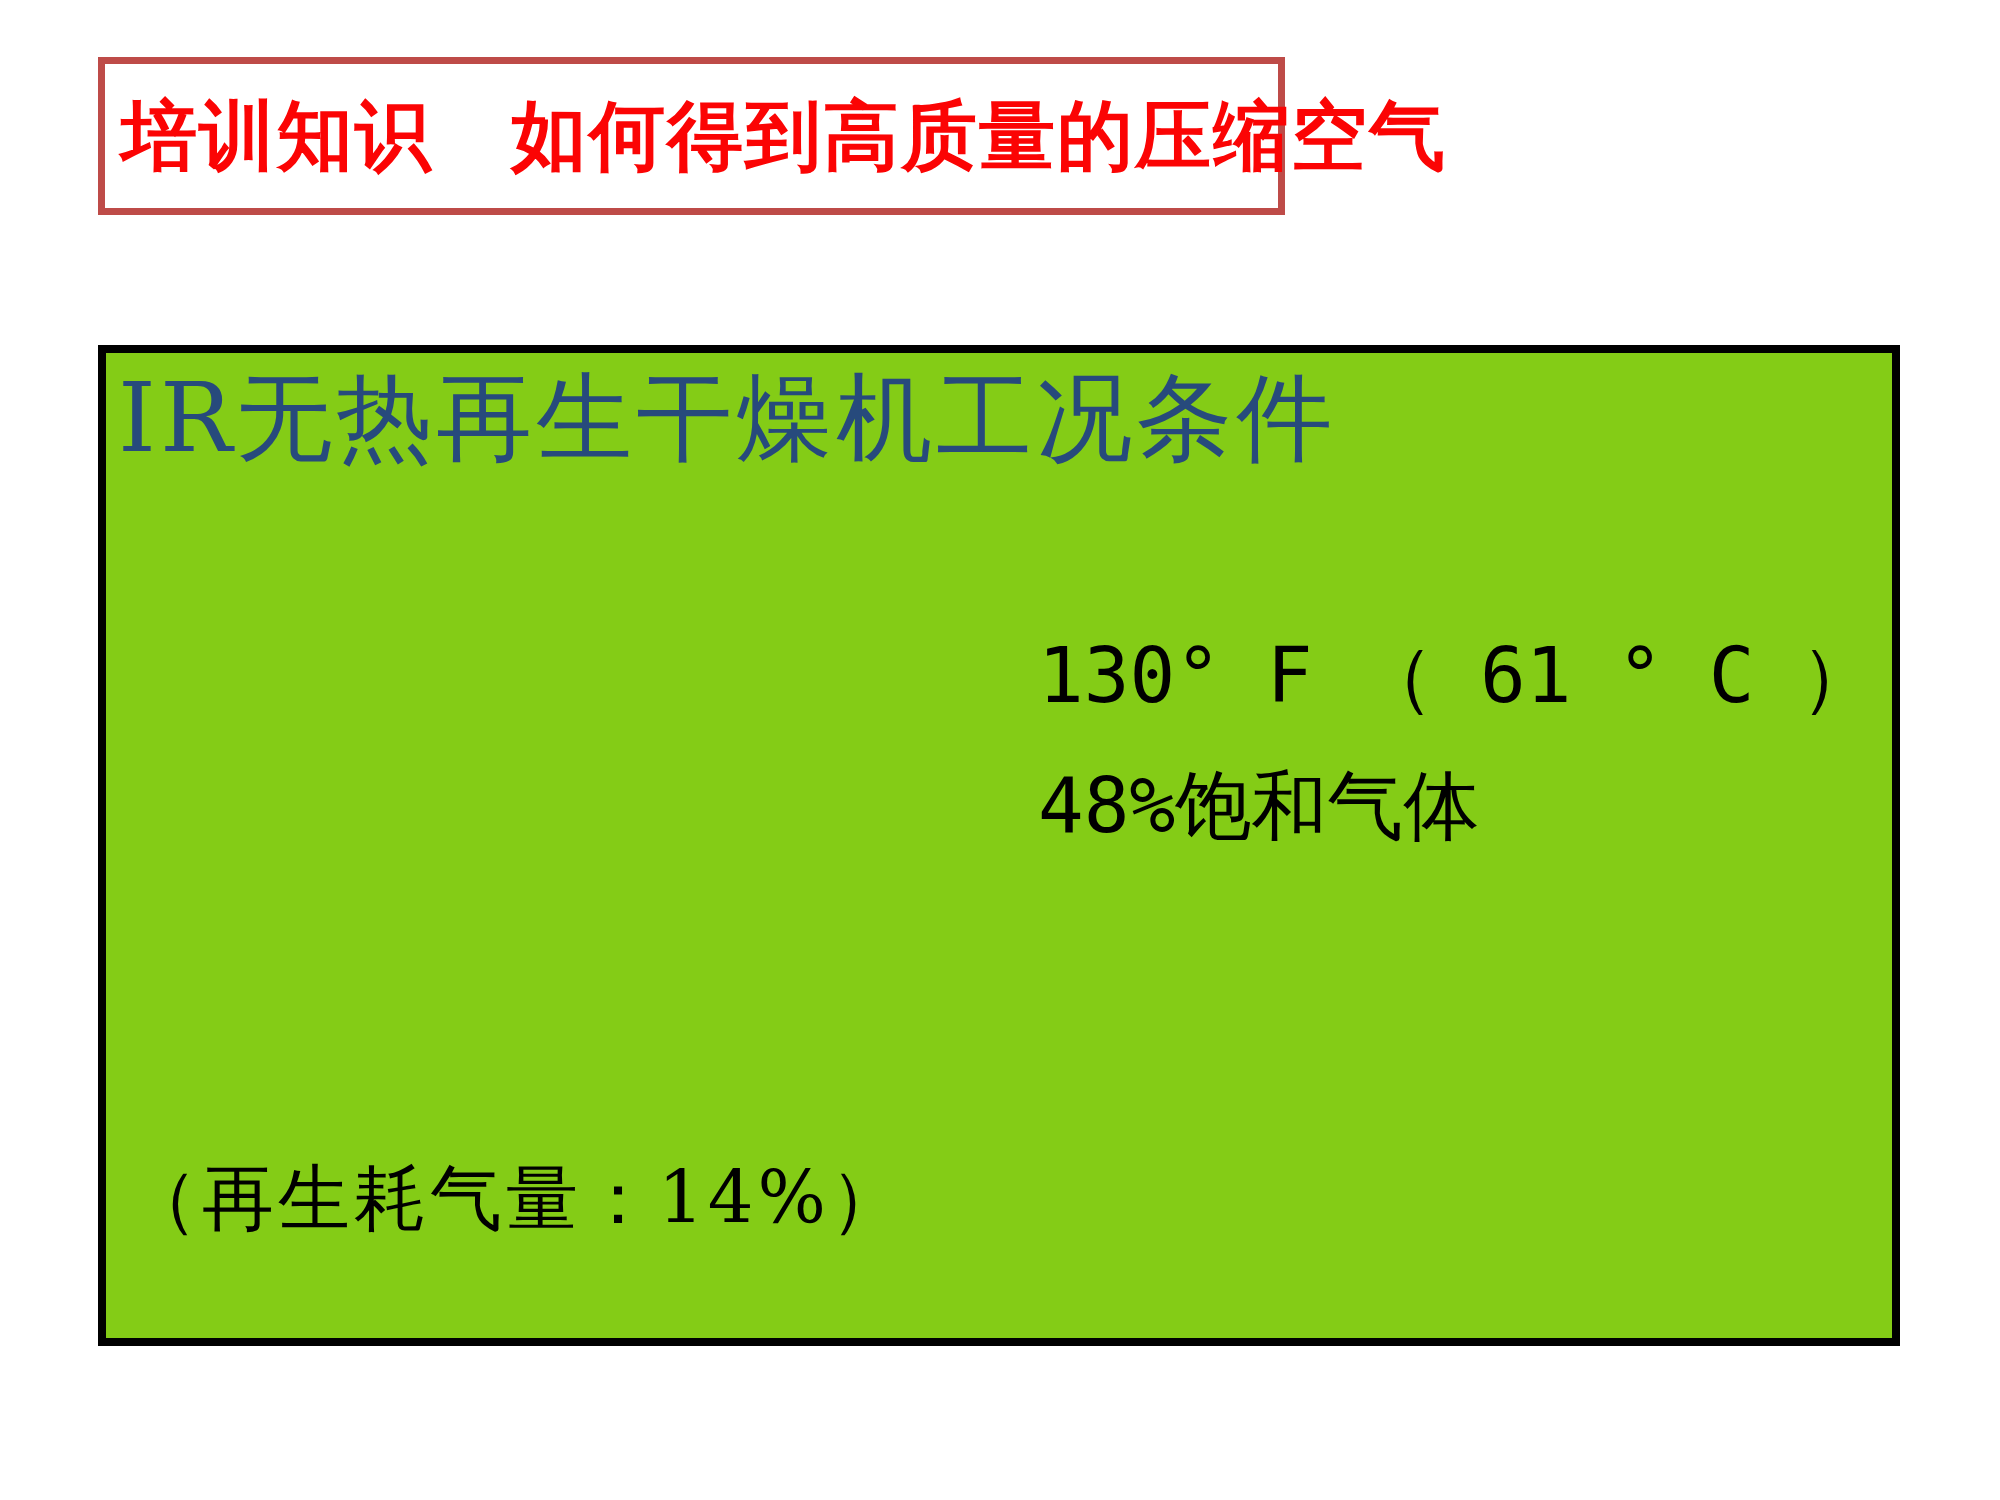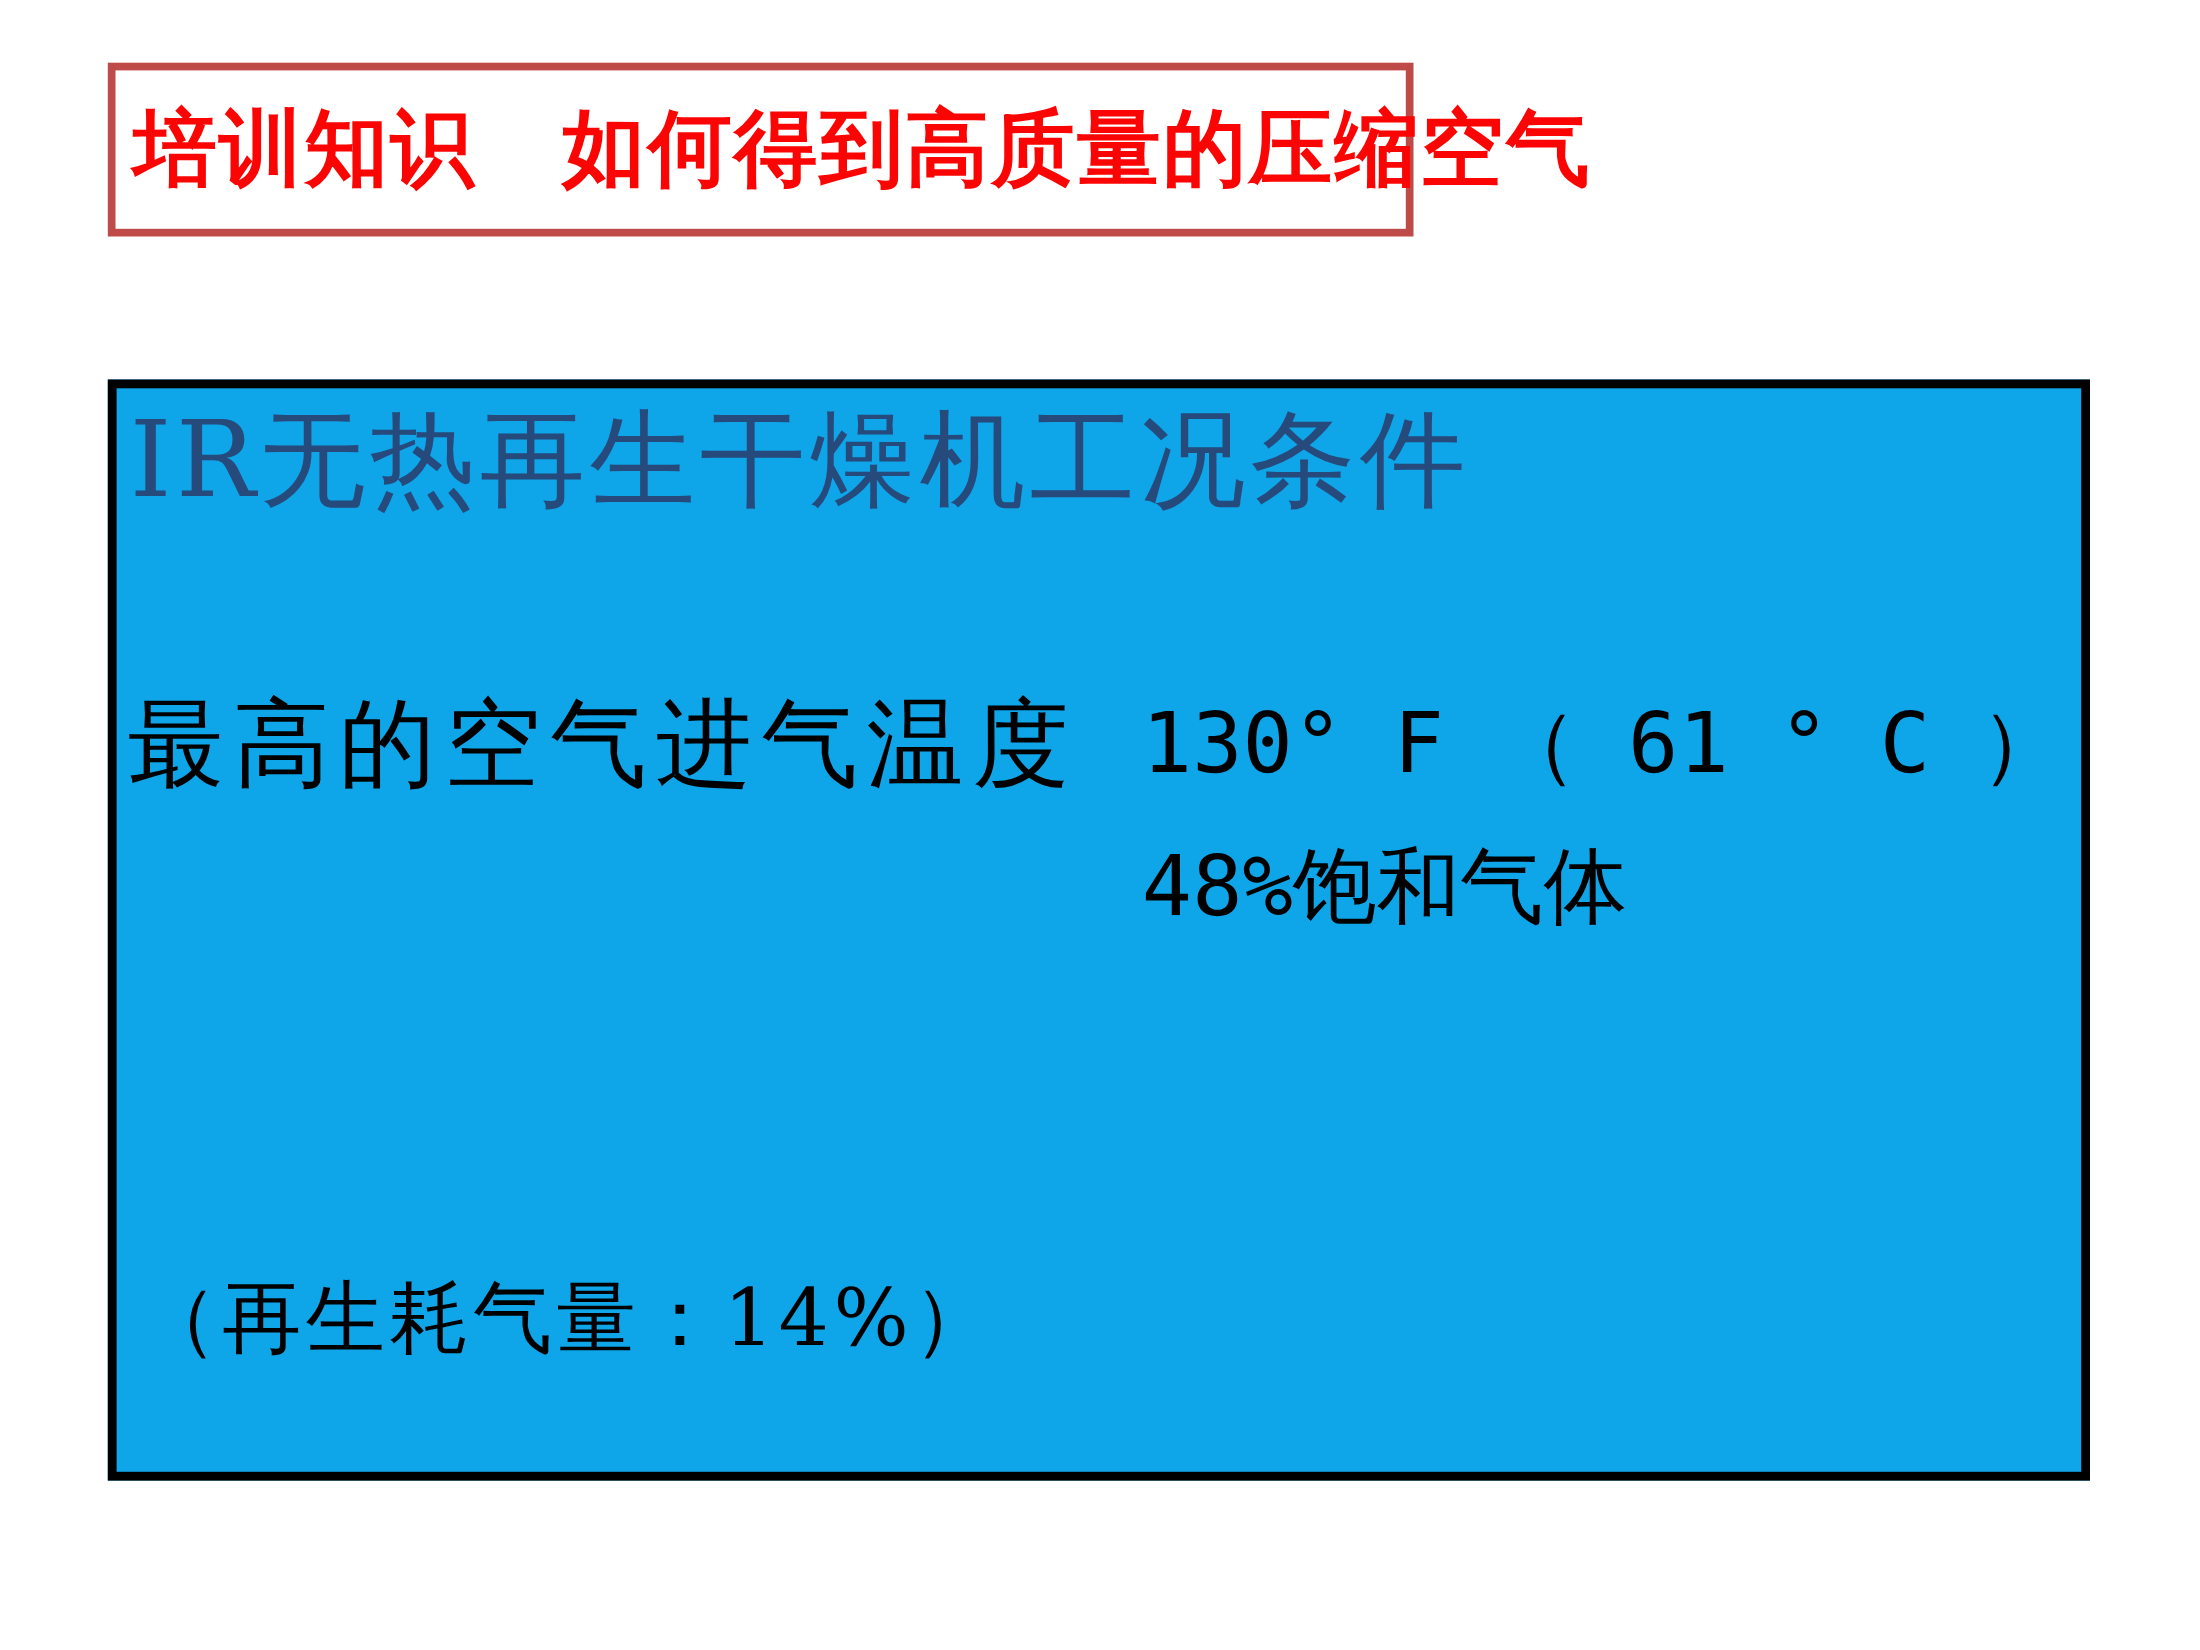--- a/index.html
+++ b/index.html
@@ -42,21 +42,21 @@
   }
 
   
   .panel {
     position: absolute;
     left: 98px;
     top: 345px;
     width: 1786px;
     height: 985px;
     border: 8px solid #000000;
-    background: #0ea5e9;
+    background: #84cc16;
   }
   .panel-title {
     position: absolute;
     top: 10px;
     left: 12px;
     margin: 0;
     color: #274a7c;
     font-size: 96px;
     font-weight: normal;
     font-family: "DejaVu Serif", serif;
@@ -120,21 +120,20 @@
   </div>
 
   <div class="panel">
 
     <h2 class="panel-title">IR无热再生干燥机工况条件</h2>
 
     <div class="rows">
 
 
       <div class="cond-row">
-        <span class="cond-label">最高的空气进气温度</span>
         <span class="cond-value">130° F （ 61 ° C ）</span>
       </div>
 
 
       <div class="cond-row">
         <span class="cond-label"></span>
         <span class="cond-value">48%饱和气体</span>
       </div>
 
     </div>

